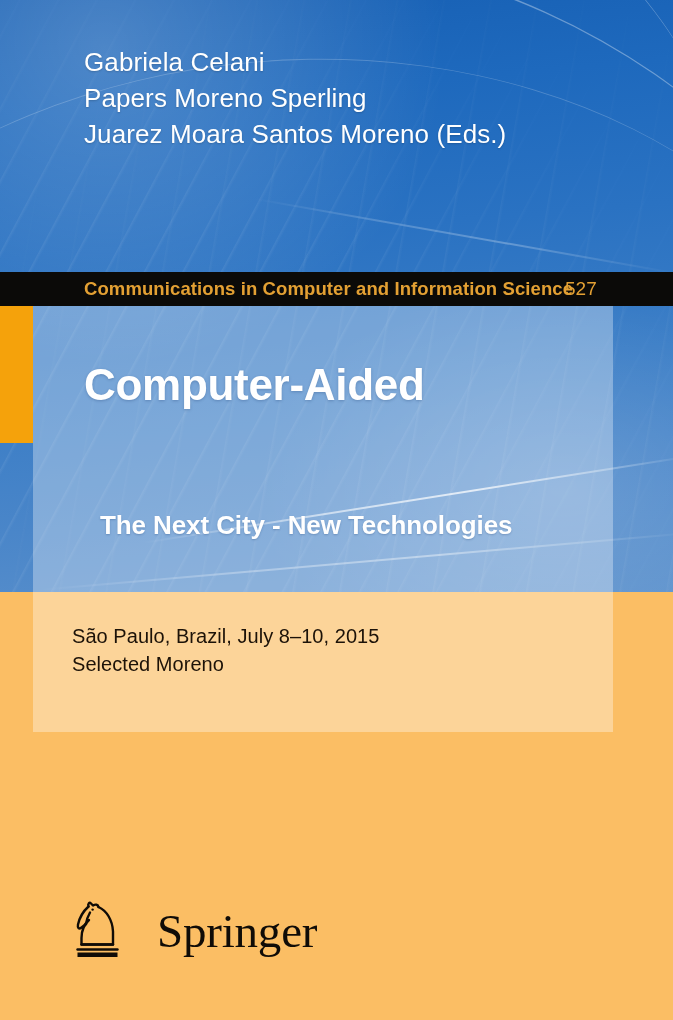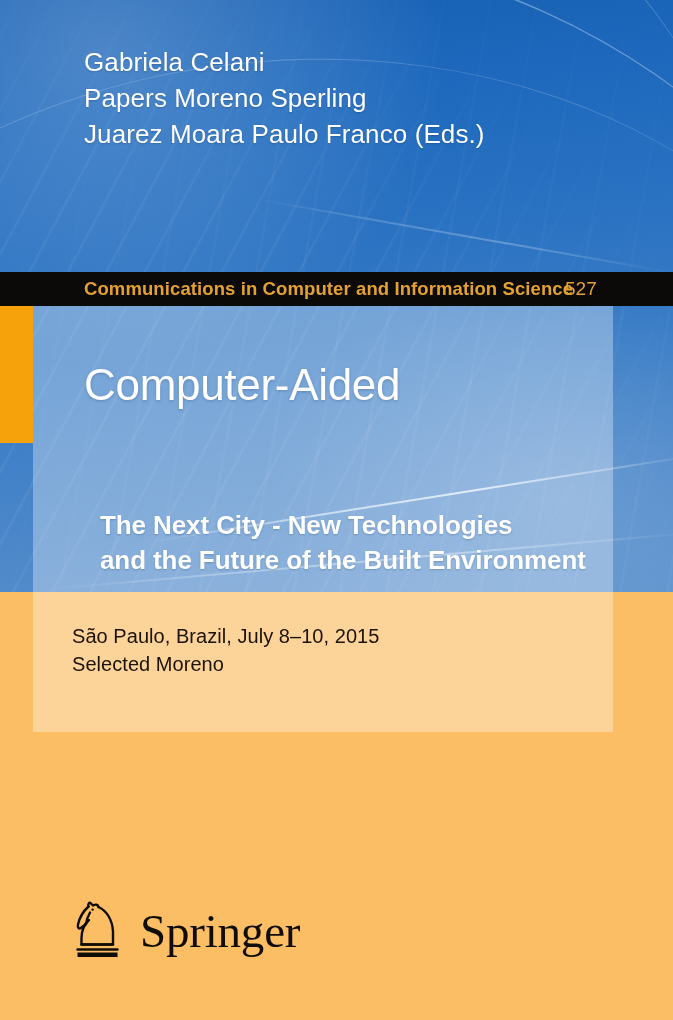--- a/index.html
+++ b/index.html
@@ -186,21 +186,21 @@
   }
 
   
   .title {
     position: absolute;
     left: 84px;
     top: 358px;
     width: 540px;
     color: #ffffff;
     font-size: 44px;
-    font-weight: normal;
+    font-weight: bold;
     line-height: 54px;
     letter-spacing: -0.3px;
     text-shadow: 0 1px 3px rgba(30,60,110,0.30);
   }
   .title div { white-space: nowrap; }
 
   .subtitle {
     position: absolute;
     left: 84px;
     top: 508px;
@@ -243,21 +243,21 @@
   }
   .details div { white-space: nowrap; }
 
   
   .springer {
     position: absolute;
     left: 68px;
     top: 900px;
     display: flex;
     align-items: center;
-    gap: 14px;
+    gap: 31px;
   }
   .springer-knight { display: block; }
   .springer-word {
     color: #100c07;
     font-family: "Liberation Serif", serif;
     font-size: 47px;
     line-height: 47px;
     letter-spacing: -0.2px;
   }
 </style>
@@ -277,38 +277,37 @@
     <div class="arc a4"></div>
     <div class="arc a5"></div>
     <div class="streak s1"></div>
     <div class="streak s2"></div>
     <div class="streak s3"></div>
   </div>
 
   <div class="authors">
     <div>Gabriela Celani</div>
     <div>Papers Moreno Sperling</div>
-    <div>Juarez Moara Paulo Franco (Eds.)</div>
+    <div>Juarez Moara Santos Moreno (Eds.)</div>
   </div>
 
   <div class="series-band">
     <span class="series-title">Communications in Computer and Information Science</span>
     <span class="series-number">527</span>
   </div>
 
   <div class="accent-chip"></div>
   <div class="title-panel"></div>
 
   <div class="title">
     <div>Computer-Aided</div>
   </div>
 
   <div class="subtitle">
     <div>The Next City - New Technologies</div>
-    <div>and the Future of the Built Environment</div>
   </div>
 
   <div class="lower"></div>
   <div class="detail-panel"></div>
 
   <div class="details">
     <div>São Paulo, Brazil, July 8–10, 2015</div>
     <div>Selected Moreno</div>
   </div>
 

